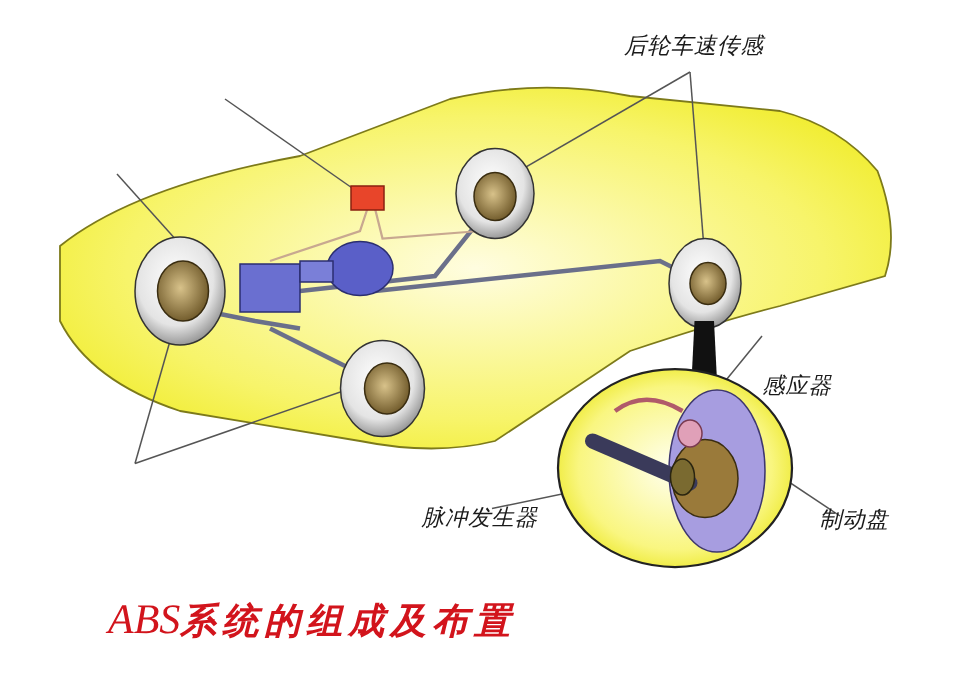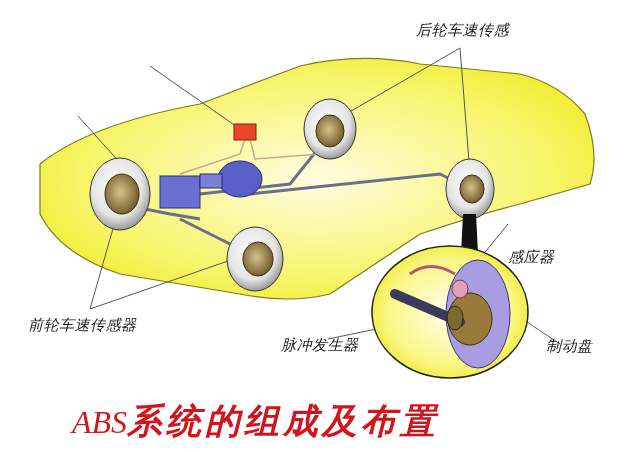--- a/index.html
+++ b/index.html
@@ -1,21 +1,21 @@
 <!DOCTYPE html>
 <html><head>
 <meta charset="utf-8">
 <style>
   html, body { margin:0; padding:0; background:#ffffff; }
   body { width:640px; height:452px; position:relative; overflow:hidden; font-family:"DejaVu Sans", sans-serif; }
   .stage { position:absolute; left:0; top:4px; width:529px; height:452px;font-style:italic; }
   .label { position:absolute; font-family:"DejaVu Sans", sans-serif; font-size:15px; color:#1a1a1a; white-space:nowrap; letter-spacing:0.5px; }
   .title { position:absolute; left:72px; top:394px; white-space:nowrap; color:#d2141c; }
-  .title .abs { font-family:"Liberation Serif", serif; font-size:32px; letter-spacing:0; }
-  .title .cn { font-family:"DejaVu Serif", serif; font-size:35px; font-weight:bold; letter-spacing:4px;margin-top:44px; }
+  .title .abs { font-family:"Liberation Serif", serif; font-size:28px; letter-spacing:0; }
+  .title .cn { font-family:"DejaVu Serif", serif; font-size:24px; font-weight:bold; letter-spacing:4px;margin-top:44px; }
 </style>
 </head>
 <body>
 
 <div class="stage">
   <svg width="640" height="452" viewBox="0 0 640 452" xmlns="http://www.w3.org/2000/svg">
     <defs>
       <radialGradient id="glow" cx="50%" cy="50%" r="60%">
         <stop offset="0%" stop-color="#fffde0"></stop>
         <stop offset="70%" stop-color="#f7f46a"></stop>
@@ -93,20 +93,19 @@
       <ellipse cx="470" cy="315" rx="22" ry="26" fill="#9a7a3a" stroke="#3a2d10"></ellipse>
       <path d="M395 290 L460 318" stroke="#3a3a5a" stroke-width="10" stroke-linecap="round"></path>
       <ellipse cx="455" cy="314" rx="8" ry="12" fill="#7a6a30" stroke="#2a2510"></ellipse>
       <path d="M410 270 Q430 255 455 270" stroke="#b05a6a" stroke-width="3" fill="none"></path>
       <ellipse cx="460" cy="285" rx="8" ry="9" fill="#e0a0b8" stroke="#7a3a50"></ellipse>
     </g>
   </svg>
 
   <div class="label" style="left:416px; top:17px;">后轮车速传感</div>
   <div class="label" style="left:508px; top:200px;margin-top:44px;">感应器</div>
-  <div class="label" style="left:28px; top:312px;">前轮车速传感器</div>
   <div class="label" style="left:233px; top:332px;margin-left:48px;">脉冲发生器</div>
   <div class="label" style="left:546px; top:333px;">制动盘</div>
 
   <div class="title">
     <span class="abs">ABS</span><span class="cn">系统的组成及布置</span>
   </div>
 </div>
 
 </body></html>

